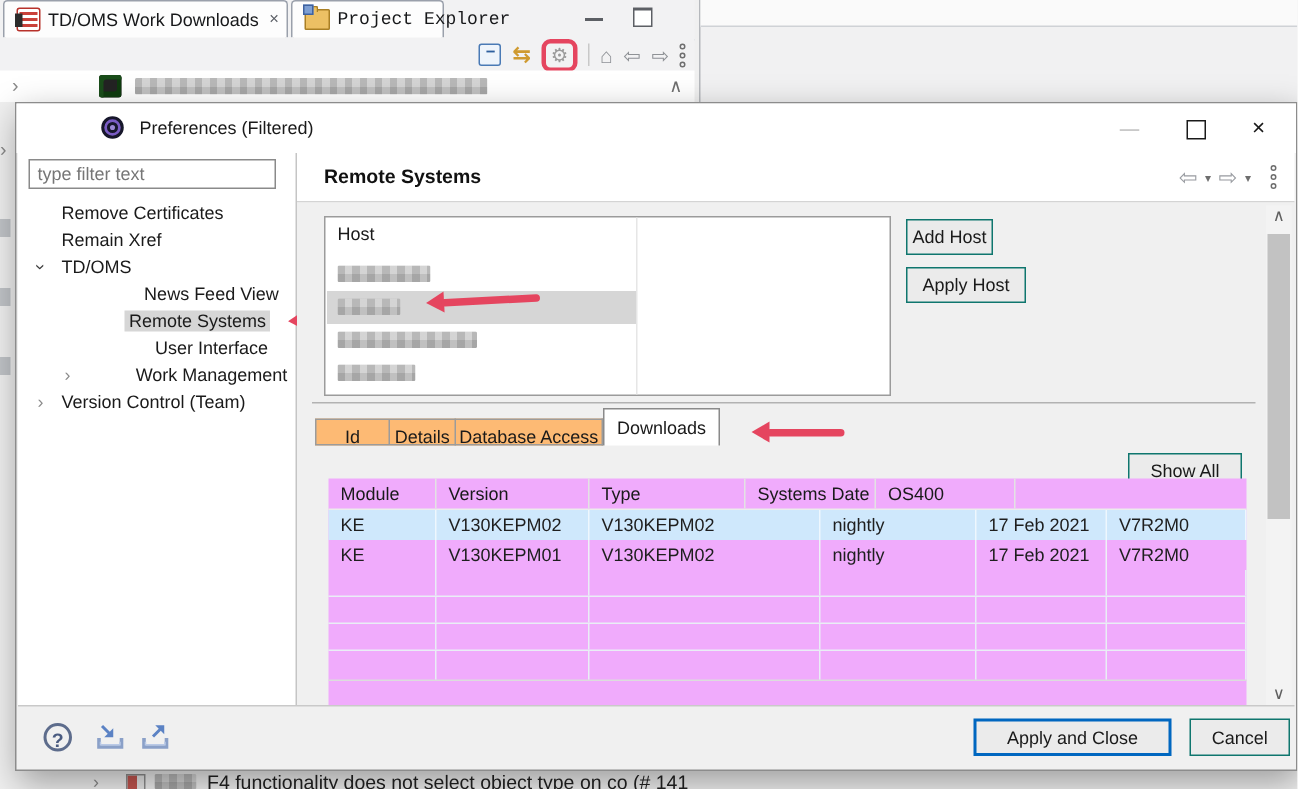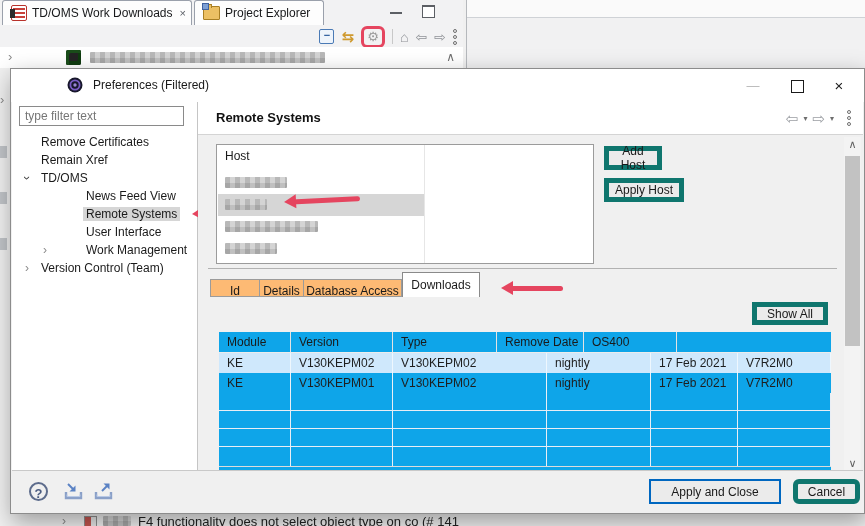--- a/index.html
+++ b/index.html
@@ -4,21 +4,21 @@
 <style>
   html,body{margin:0;padding:0;}
   body{font-family:"Liberation Sans","DejaVu Sans",sans-serif;font-size:12px;color:#1e1e1e;-webkit-font-smoothing:antialiased;}
   #screen{position:relative;width:865px;height:526px;background:#f0f0f0;overflow:hidden;}
 
   
   #wb-left{position:absolute;left:0;top:0;width:463px;height:68px;}
   .tabbar{position:absolute;left:0;top:0;right:0;height:26px;background:#f2f2f3;border-bottom:1px solid #c4c8ce;}
   .edtab{position:absolute;top:0;height:25px;display:flex;align-items:center;gap:5px;padding:0 8px;background:#fdfdfd;border:1px solid #9aa0ab;border-bottom:none;border-radius:3px 3px 0 0;box-sizing:border-box;}
   .edtab.t1{left:2px;width:190px;}
-  .edtab.t2{left:194px;width:130px;}
+  .edtab.t2{left:194px;width:102px;font-family:Liberation Mono, monospace;}
   .edtab .lbl{white-space:nowrap;color:#17181a;}
   .tclose{color:#5b5f66;font-size:11px;margin-left:2px;cursor:default;}
   .tdoms-ic{width:14px;height:14px;background:#fff;border:1px solid #b8322b;border-radius:2px;position:relative;flex:none;}
   .tdoms-ic::before{content:"";position:absolute;left:1px;right:1px;top:2px;height:2px;background:#c9413a;box-shadow:0 4px 0 #c9413a,0 8px 0 #c9413a;}
   .tdoms-ic::after{content:"";position:absolute;left:-2px;top:3px;width:5px;height:9px;background:#2c2c2c;}
   .folder-ic{width:15px;height:12px;background:#ecc064;border:1px solid #a97f24;border-radius:1px;position:relative;flex:none;}
   .folder-ic::before{content:"";position:absolute;left:0;top:-3px;width:6px;height:3px;background:#ecc064;border:1px solid #a97f24;border-bottom:none;border-radius:1px 1px 0 0;}
   .folder-ic::after{content:"";position:absolute;left:-2px;top:-4px;width:5px;height:5px;background:#7d9fd4;border:1px solid #3f62a0;}
   .winbtns{position:absolute;right:28px;top:5px;display:flex;gap:20px;align-items:center;}
   .vmin{width:12px;height:3px;border-top:2px solid #5c5f64;margin-top:6px;}
@@ -61,21 +61,21 @@
   .dctrl.close{right:10px;font-size:15px;}
 
   #dlg-left{position:absolute;left:1px;top:33px;width:186px;bottom:42px;background:#ffffff;border-right:1px solid #c5c5c5;box-sizing:border-box;}
   #filter{position:absolute;left:7px;top:4px;width:165px;height:20px;border:1px solid #8a8a8a;font-family:inherit;font-size:12px;padding:0 5px;box-sizing:border-box;color:#1e1e1e;}
   #filter::placeholder{color:#767676;}
   #tree{position:absolute;left:0;right:1px;top:31px;}
   .trow{position:relative;height:18px;line-height:18px;white-space:nowrap;cursor:default;}
   .trow .chev{position:absolute;top:0;color:#8c8c8c;font-size:12px;}
   .trow .chev.exp{color:#3c3c3c;display:inline-block;transform:rotate(90deg);transform-origin:center;}
   .trow .tl{color:#1a1a1a;}
-  .pl1{padding-left:29px;} .pl2{padding-left:74px;}
+  .pl1{padding-left:29px;} .pl2{padding-left:74px;text-align:center;}
   .c13{left:13px;} .c31{left:31px;}
   .trow .tl.sel{background:var(--tree-selection);padding:0 3px;margin-left:-3px;}
 
   
   .ra{position:absolute;height:14px;}
   .ra .head{position:absolute;left:0;top:0;width:0;height:0;border-top:7px solid transparent;border-bottom:7px solid transparent;border-right:12px solid var(--annotation-red);}
   .ra .tail{position:absolute;left:10px;top:4.5px;right:0;height:5px;background:var(--annotation-red);border-radius:3px;}
   .ra.small{height:12px;}
   .ra.small .head{border-top-width:6px;border-bottom-width:6px;border-right-width:10px;}
   .ra.small .tail{top:4px;height:4px;left:8px;}
@@ -88,35 +88,35 @@
 
   #dlg-content{position:absolute;left:187px;top:66px;right:1px;bottom:42px;background:#f0f0f0;overflow:hidden;}
 
   #hostbox{position:absolute;left:18px;top:9px;width:378px;height:120px;background:#fff;border:1px solid #9b9b9b;box-sizing:border-box;}
   #hostbox .coldiv{position:absolute;left:207px;top:0;bottom:0;width:1px;background:#e6e6e6;}
   #hostbox .hh{position:absolute;left:8px;top:4px;color:#1a1a1a;}
   .hrow{position:absolute;left:1px;width:206px;height:22px;}
   .hrow.sel{background:var(--tree-selection);}
   .hrow .pixel{position:absolute;left:7px;top:5px;height:11px;}
 
-  .pbtn{position:absolute;background:#ebebeb;border:5px solid #0f766e;box-sizing:border-box;text-align:center;color:#1a1a1a;font-size:12px;cursor:default;display:flex;align-items:center;justify-content:center;}
+  .pbtn{position:absolute;background:#ebebeb;border:1px solid #0f766e;box-sizing:border-box;text-align:center;color:#1a1a1a;font-size:12px;cursor:default;display:flex;align-items:center;justify-content:center;}
 
   #grp-sep{position:absolute;left:10px;right:26px;top:133px;border-top:1px solid #b2b2b2;}
 
   #ptabs{position:absolute;left:12px;top:137px;height:25px;display:flex;align-items:flex-end;}
   .ptab{height:18px;line-height:22px;text-align:center;background:#fdba74;border:1px solid #9b9b9b;border-left:none;box-sizing:border-box;color:#1a1a1a;cursor:default;}
   .ptab.first{border-left:1px solid #9b9b9b;}
   .ptab.active{height:25px;line-height:25px;background:#ffffff;border:1px solid #8a8a8a;border-bottom:none;position:relative;z-index:2;}
 
   #showall{left:554px;top:167px;width:76px;height:23px;}
   #addhost{left:406px;top:11px;width:58px;height:24px;}
   #removehost{left:406px;top:43px;width:80px;height:24px;}
 
   
-  #dl-table{position:absolute;left:21px;top:197px;width:612px;height:154px;background:#0ea5e9;}
+  #dl-table{position:absolute;left:21px;top:184px;width:612px;height:154px;background:#f0abfc;}
   .trw{display:flex;width:612px;box-sizing:border-box;}
   .tc{box-sizing:border-box;padding:0 0 0 8px;white-space:nowrap;overflow:hidden;border-right:1px solid #eef1f6;}
   .c0{width:72px;} .c1{width:102px;} .c2{width:154px;} .c3{width:104px;} .c4{width:87px;} .c5{width:93px;border-right:none;}
   .thead{height:21px;line-height:21px;border-bottom:1px solid #ececec;}
   .thead .tc{border-right:1px solid #e3e3e3;color:#1a1a1a;}
   .drow{height:20px;line-height:20px;}
   .drow.sel{background:var(--table-row-selection);}
   .drow.sel .tc{border-right:1px solid rgba(255,255,255,0.65);}
   .erow{height:18px;border-bottom:1px solid #e9eef5;}
   .erow .tc{border-right:1px solid #e9eef5;height:100%;}
@@ -126,21 +126,21 @@
   #sbar{position:absolute;right:2px;top:2px;width:17px;height:334px;background:#f3f3f3;}
   #sbar .sa{position:absolute;left:0;width:17px;height:15px;text-align:center;line-height:15px;color:#606060;font-size:11px;cursor:default;}
   #sbar .sa.up{top:0;} #sbar .sa.dn{bottom:0;}
   #sbar .thumb{position:absolute;left:1px;width:15px;top:19px;height:190px;background:#c2c2c2;cursor:default;}
 
   #dlg-footer{position:absolute;left:1px;right:1px;bottom:1px;height:41px;background:#f0f0f0;border-top:1px solid #c9c9c9;display:flex;align-items:center;}
   .help-ic{position:absolute;left:17px;width:19px;height:19px;border:2px solid #5d6c8c;border-radius:50%;color:#4a5b80;text-align:center;line-height:19px;font-size:13px;font-weight:bold;box-sizing:border-box;cursor:default;}
   .ie-ic{position:absolute;width:24px;height:20px;cursor:default;}
   #imp{left:50px;} #exp{left:80px;}
   #btn-apply{right:82px;width:132px;height:25px;border:2px solid var(--default-button-border);}
-  #btn-cancel{right:3px;width:67px;height:25px;border-radius:6px;}
+  #btn-cancel{right:3px;width:67px;height:25px;}
   #dlg-footer .pbtn{top:auto;}
 </style>
 </head>
 <body>
 
 <div id="screen">
 
   <div id="wb-left">
     <div class="tabbar">
       <div class="edtab t1">
@@ -280,21 +280,21 @@
           <span class="tail"></span>
         </div>
 
       <div class="pbtn" id="showall">Show All</div>
 
       <div id="dl-table">
         <div class="trw thead">
           <div class="tc c0">Module</div>
           <div class="tc c1">Version</div>
           <div class="tc c3">Type</div>
-          <div class="tc c4">Remove Date</div>
+          <div class="tc c4">Systems Date</div>
           <div class="tc c5">OS400</div>
         </div>
         <div class="trw drow sel">
           <div class="tc c0">KE</div>
           <div class="tc c1">V130KEPM02</div>
           <div class="tc c2">V130KEPM02</div>
           <div class="tc c3">nightly</div>
           <div class="tc c4">17 Feb 2021</div>
           <div class="tc c5">V7R2M0</div>
         </div>

